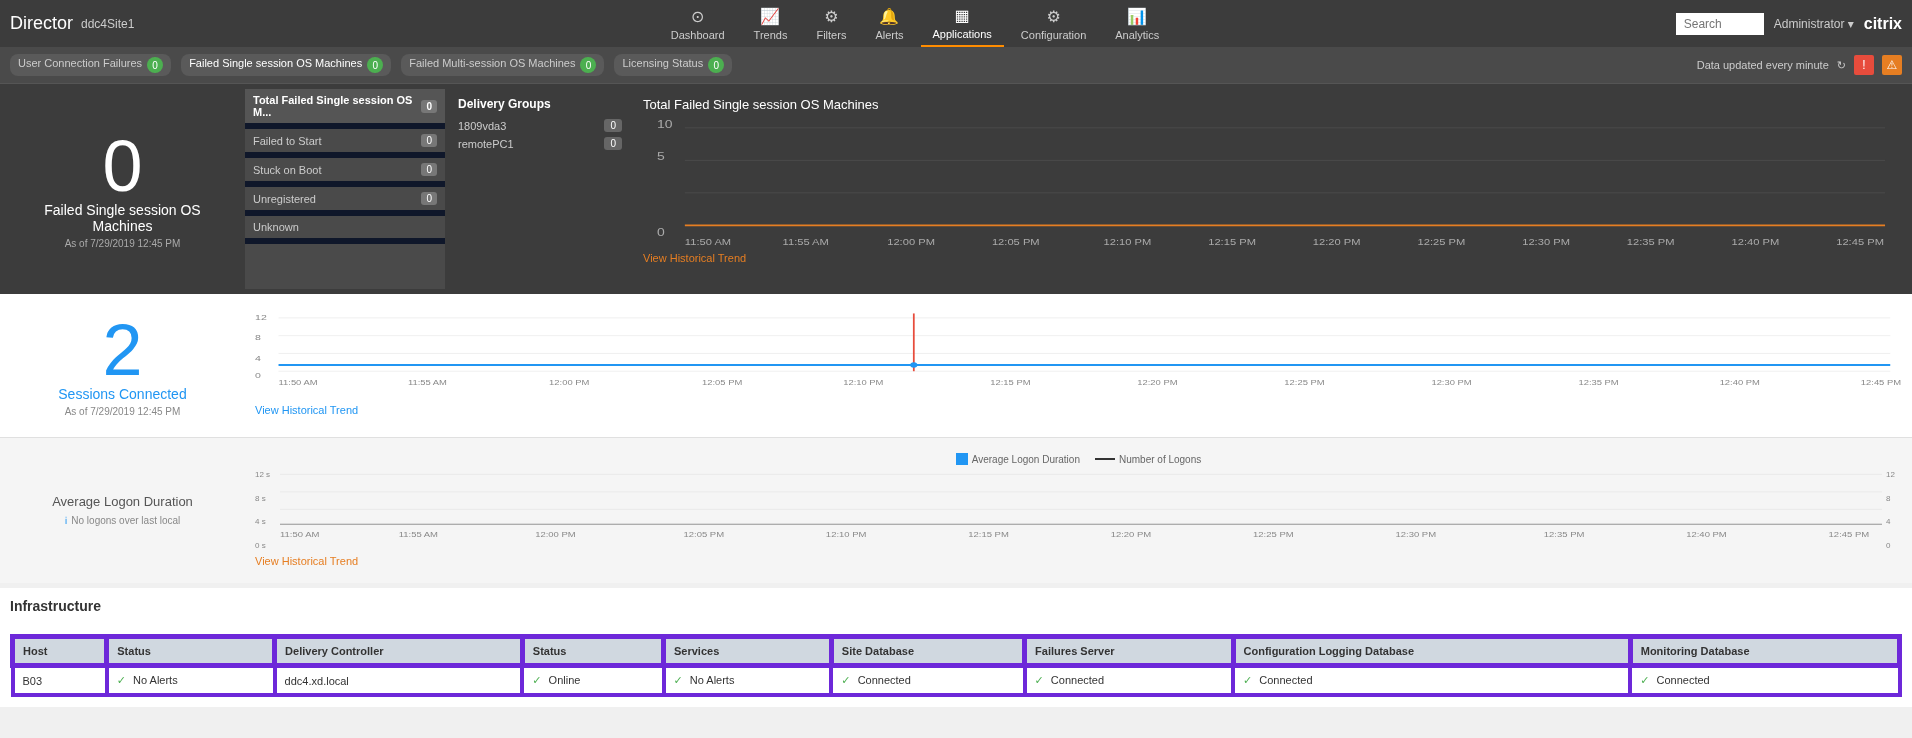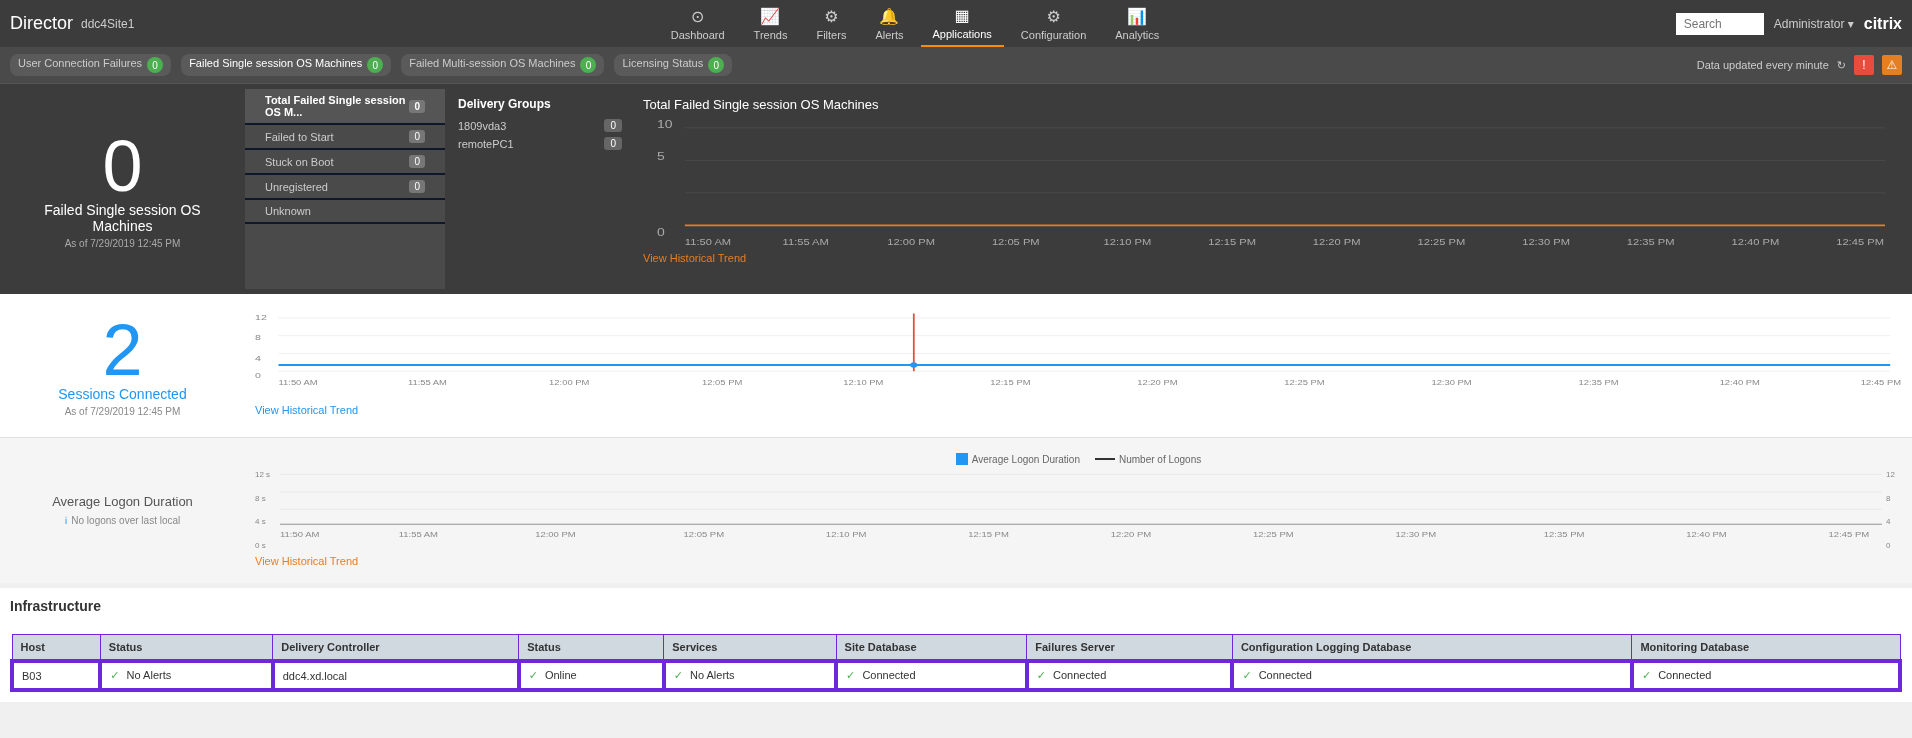--- a/index.html
+++ b/index.html
@@ -126,22 +126,22 @@
 
     
     .middle-panel {
       width: 200px;
       background: #4a4a4a;
     }
     .table-row-item {
       display: flex;
       align-items: center;
       justify-content: space-between;
-      padding: 5px 20px;
-      border-bottom: 2px solid #0f172a;
+      padding: 5px 8px;
+      border-bottom: 6px solid #0f172a;
       color: #ccc;
       font-size: 11px;
       cursor: pointer;
     }
     .table-row-item.header {
       background: #555;
       color: #fff;
       font-weight: bold;
     }
     .row-badge {
@@ -219,21 +219,21 @@
       margin-top: 5px;
     }
     .infra-title { font-size: 14px; font-weight: bold; color: #333; margin-bottom: 20px; }
     .infra-table { width: 100%; border-collapse: collapse; }
     .infra-table th {
       background: #d0d8e0;
       padding: 6px 8px;
       text-align: left;
       font-size: 11px;
       color: #333;
-      border: 1px solid #6d28d9;
+      border: 5px solid #6d28d9;
     }
     .infra-table td {
       padding: 6px 8px;
       font-size: 11px;
       color: #333;
       border: 4px solid #6d28d9;
       background: #fff;
     }
     .check-icon { color: #4caf50; margin-right: 4px; }
 

